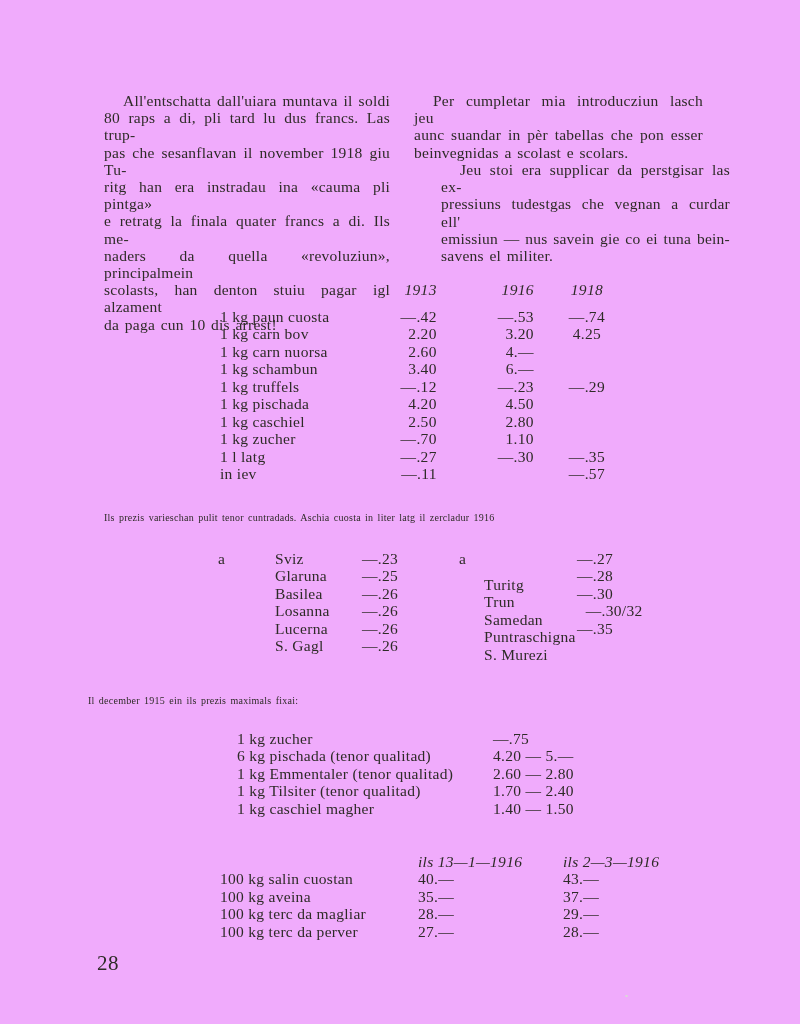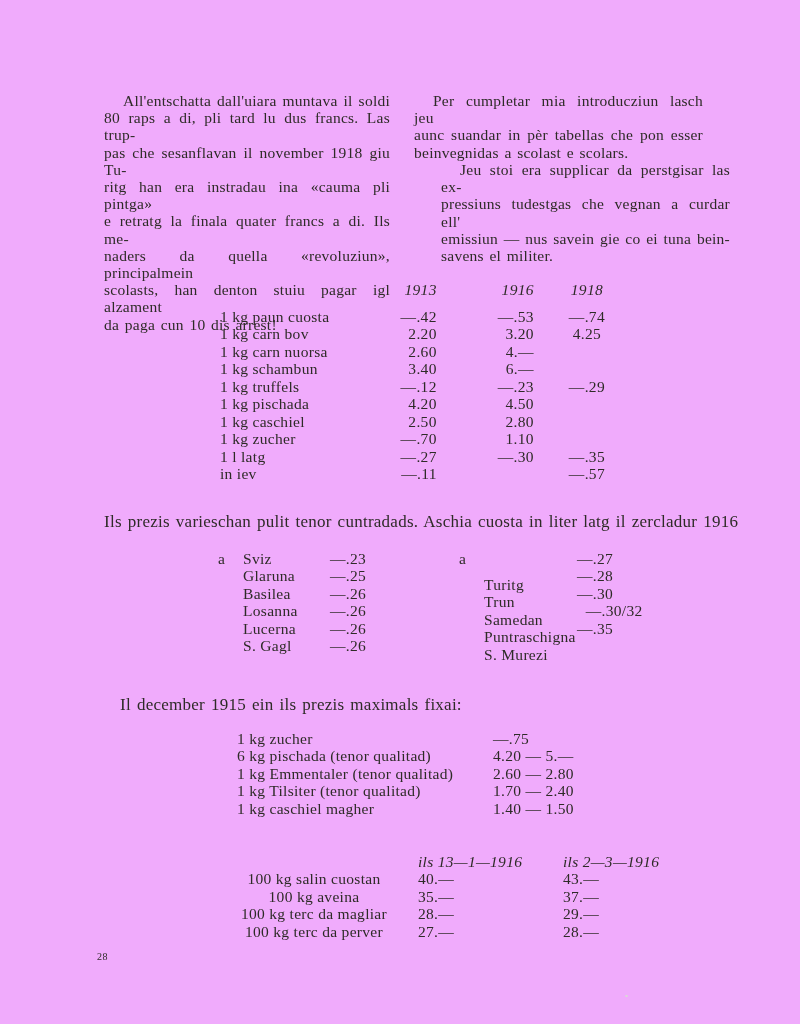--- a/index.html
+++ b/index.html
@@ -18,21 +18,21 @@
     line-height: 17.2px;
     letter-spacing: 0.25px;
     word-spacing: 1.5px;
   }
   .para .tline { text-align: justify; text-align-last: justify; white-space: normal; }
   .para .tline:last-child { text-align-last: left; }
   .para .tline:first-child { text-indent: 19px; }
 
   .note {
     position: absolute;
-    font-size: 17px;
+    font-size: 10px;
     letter-spacing: 0.25px;
     word-spacing: 1.5px;
     white-space: nowrap;
   }
 
   .tbl { position: absolute; font-size: 15.5px; letter-spacing: 0.3px; }
   .trow { display: flex; height: 17.5px; line-height: 17.5px; white-space: nowrap; gap: 10px; }
   .thead { font-style: italic; margin-bottom: 9px; }
 
   
@@ -41,40 +41,40 @@
   .t1 .c1 { width: 60px; text-align: right; }
   .t1 .c2 { width: 94px; text-align: right; }
   .t1 .c3 { width: 93px; text-align: center; }
 
   
   .milk { top: 550px; }
   .milk .trow { height: 17.4px; line-height: 17.4px; }
   .milk-left { left: 218px; width: 200px; }
   .milk-right { left: 459px; width: 220px; }
   .milk .pre { width: 15px; }
-  .milk-left .name { min-width: 77px; }
+  .milk-left .name { min-width: 77px; margin-left: 32px; }
   .milk-right .name { min-width: 83px; margin-top: 26px; }
 
   
   .t3 { left: 237px; top: 730px; width: 420px; }
   .t3 .trow { height: 17.4px; line-height: 17.4px; }
   .t3 .lbl { width: 246px; }
 
   
   .t4 { left: 220px; top: 853px; width: 440px; }
   .t4 .trow { height: 17.4px; line-height: 17.4px; }
   .t4 .thead { margin-bottom: 0; }
-  .t4 .lbl { width: 188px; text-align: center; }
+  .t4 .lbl { width: 188px; }
   .t4 .c1 { width: 135px; }
 
   .pagenum {
     position: absolute;
     left: 97px;
     top: 951px;
-    font-size: 10px;
+    font-size: 21px;
     letter-spacing: 0.5px;
   }
   .speck {
     position: absolute;
     width: 3px; height: 2px;
     background: #d9d9d6;
     border-radius: 50%;
   }
 </style>
 </head>
@@ -231,21 +231,21 @@
       <span class="name">Puntraschigna</span>
       <span class="val">—.30/32</span>
     </div>
     <div class="trow">
       <span class="pre"></span>
       <span class="name">S. Murezi</span>
       <span class="val">—.35</span>
     </div>
   </div>
 
-  <div class="note" style="left:120px; top:695px;">Il december 1915 ein ils prezis maximals fixai:</div>
+  <div class="note" style="left:88px; top:695px;">Il december 1915 ein ils prezis maximals fixai:</div>
 
   <div class="tbl t3">
     <div class="trow">
       <span class="lbl">1 kg zucher</span>
       <span class="val">—.75</span>
     </div>
     <div class="trow">
       <span class="lbl">6 kg pischada (tenor qualitad)</span>
       <span class="val">4.20 — 5.—</span>
     </div>

